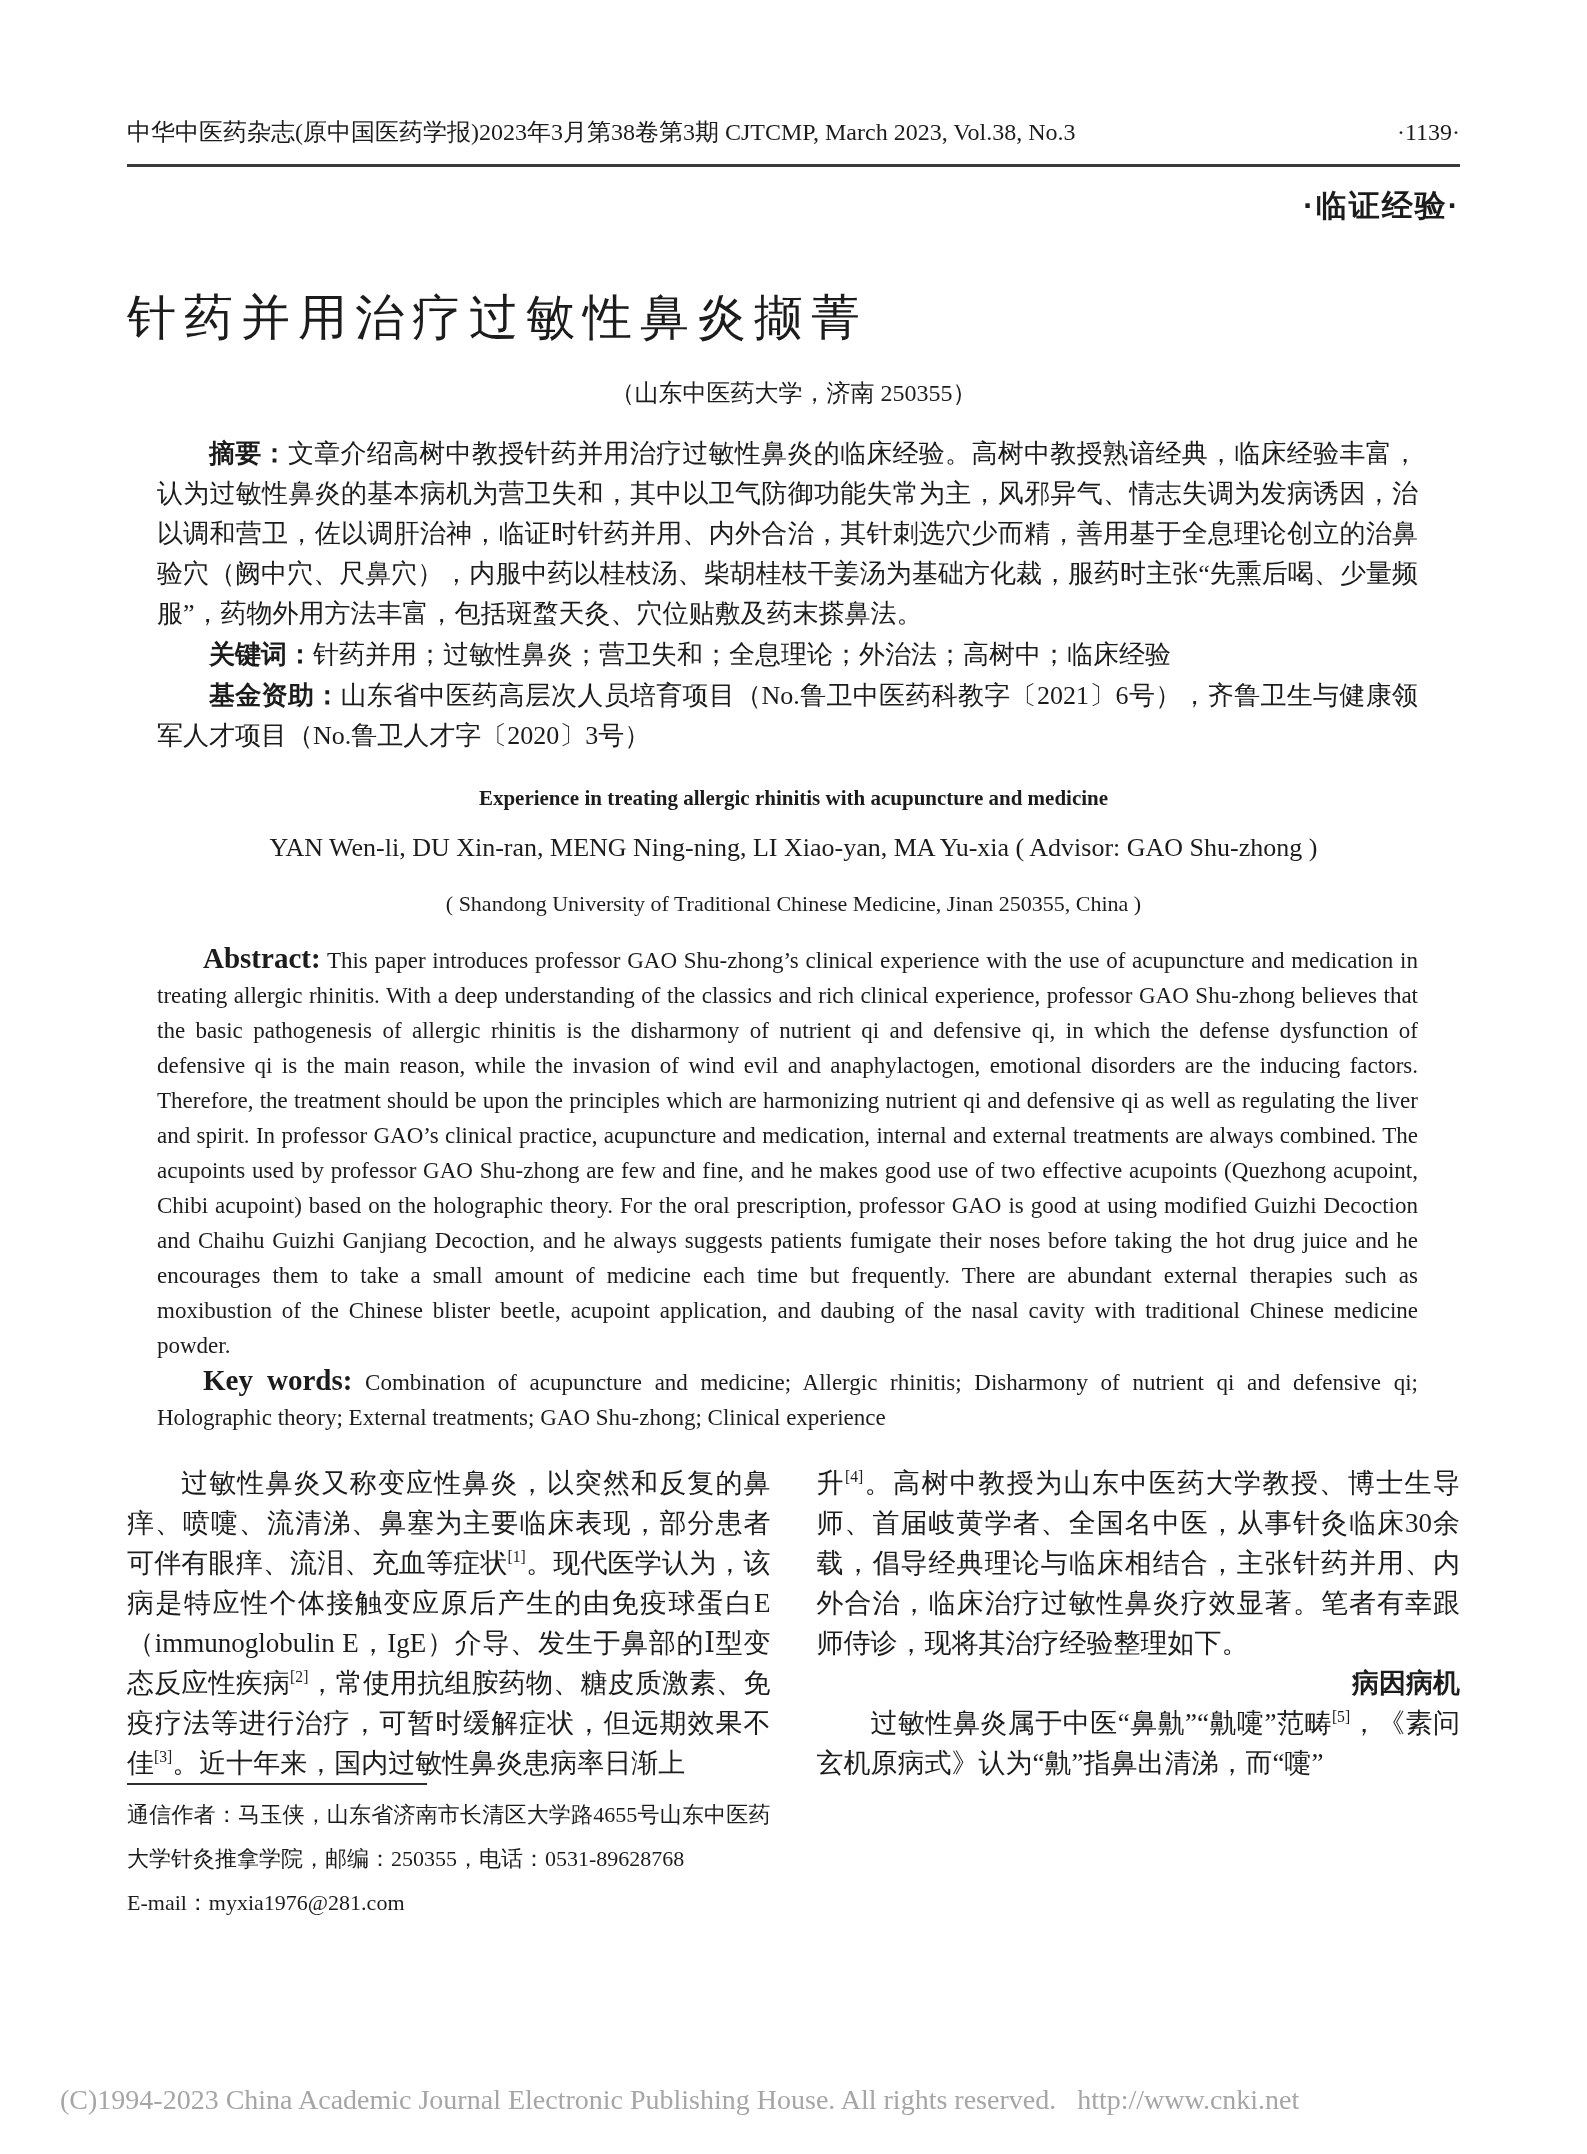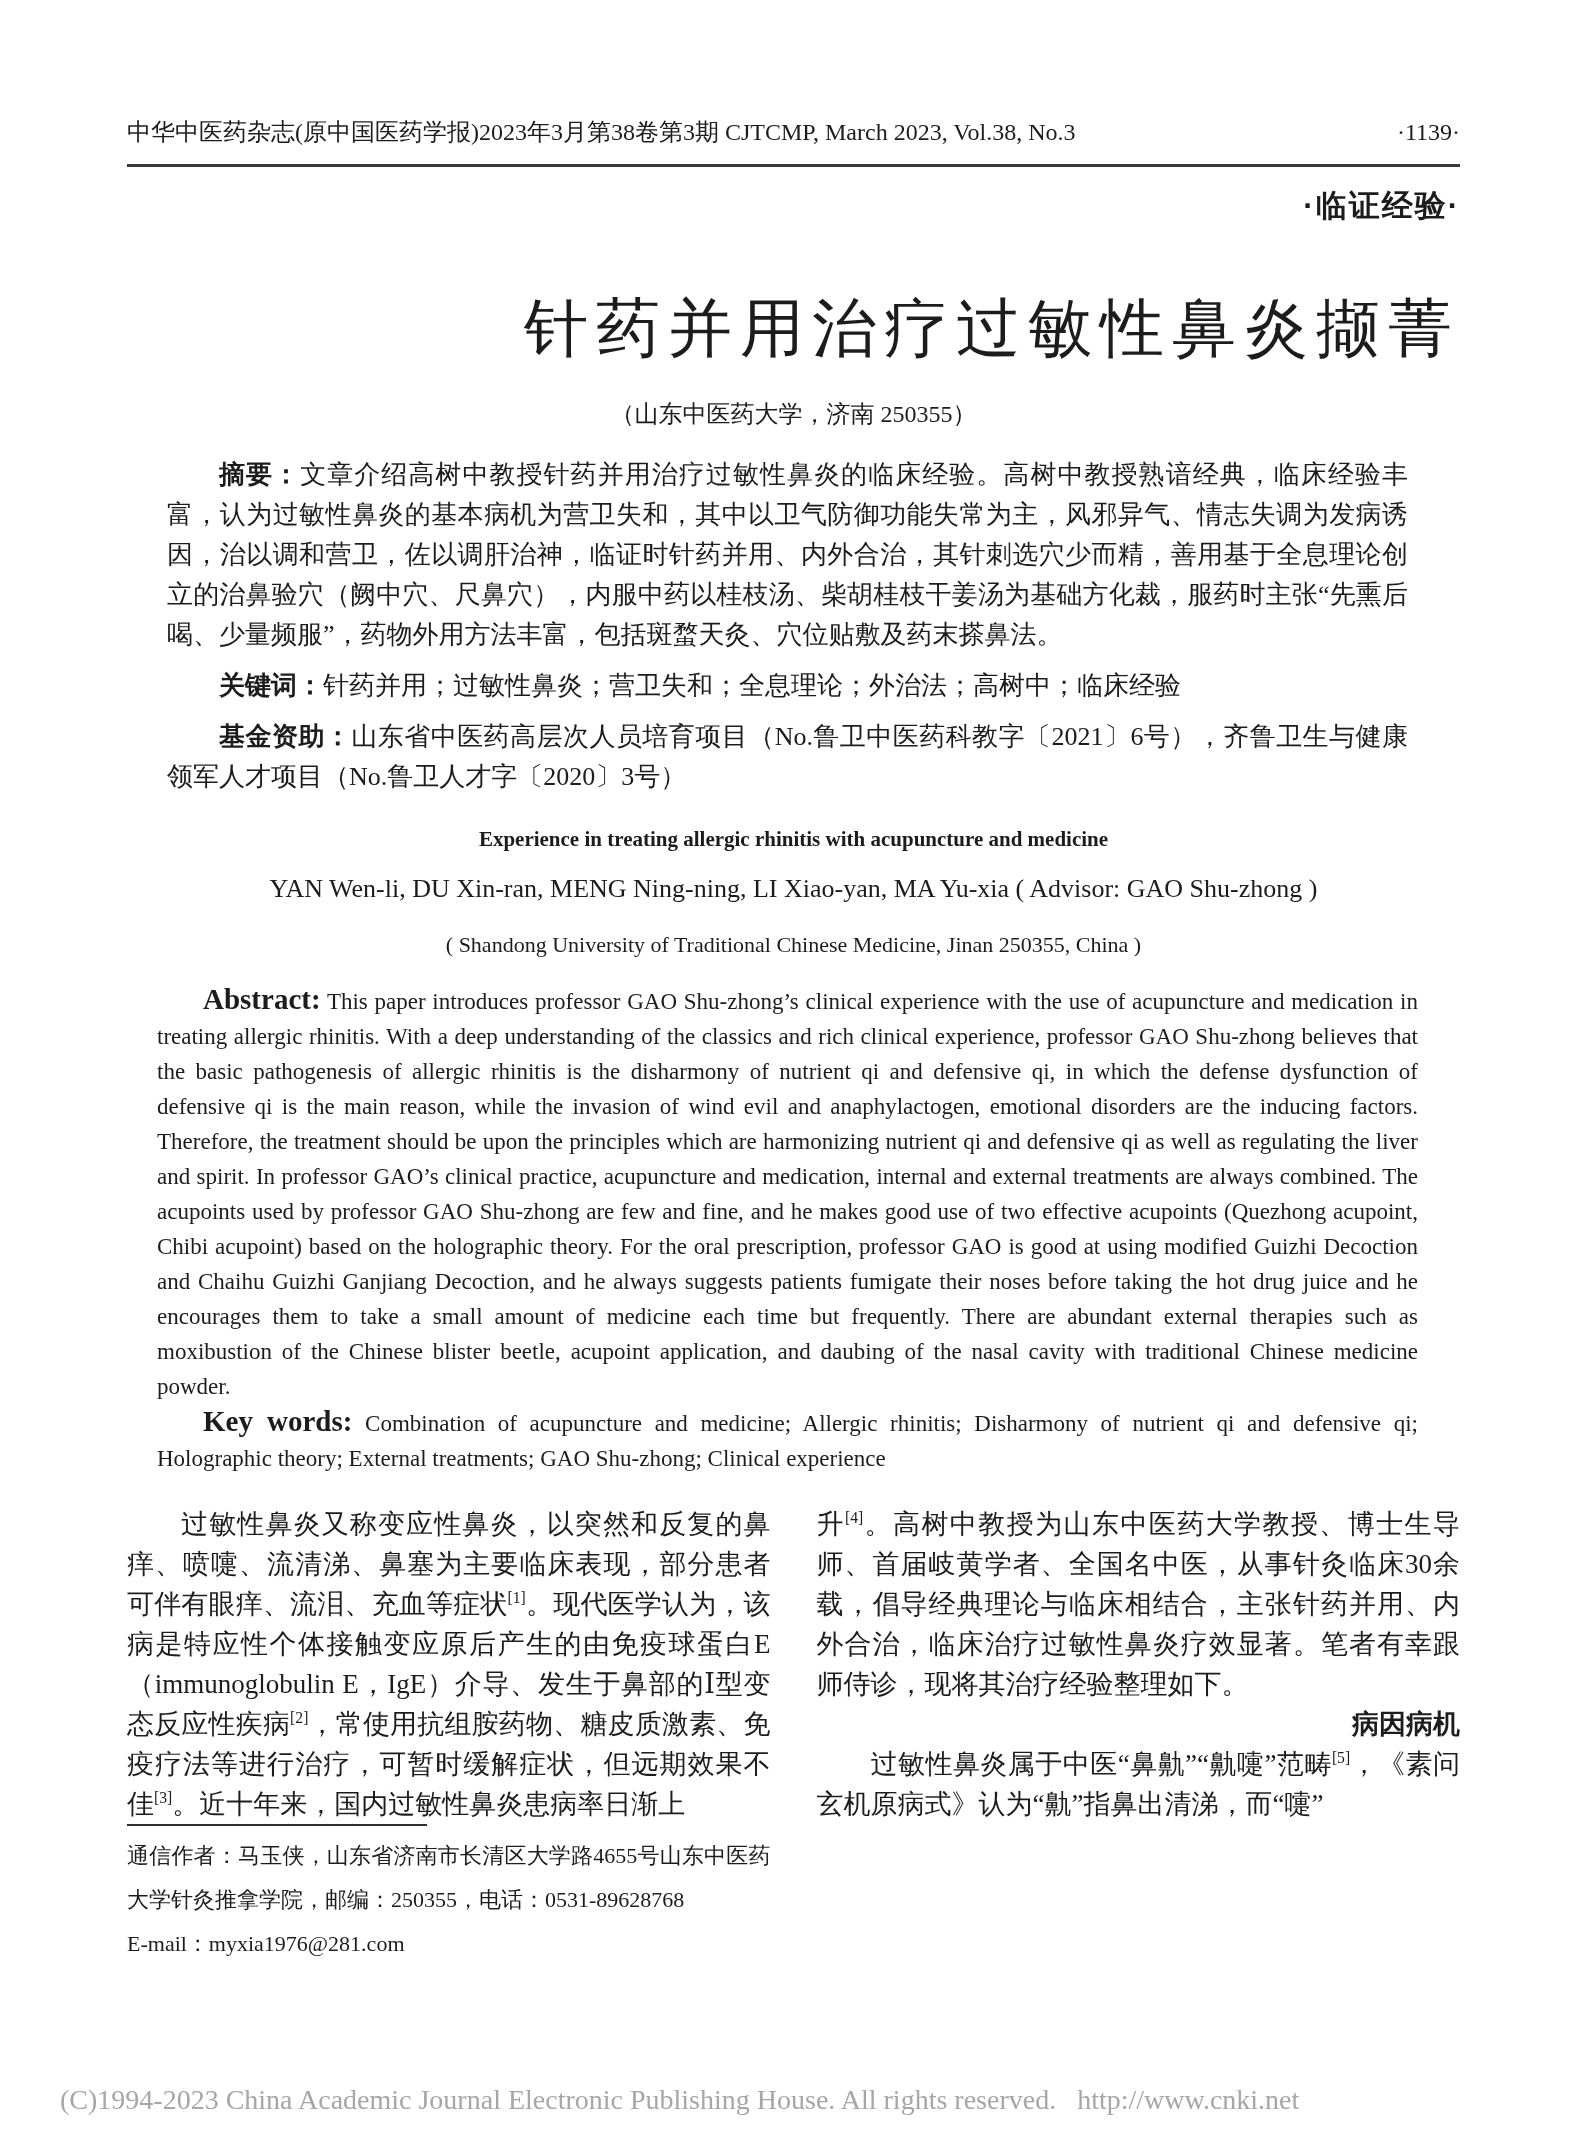--- a/index.html
+++ b/index.html
@@ -26,36 +26,36 @@
   }
   .section-label {
     text-align: right;
     font-family: "Liberation Sans", "DejaVu Sans", sans-serif;
     font-weight: 700;
     font-size: 31px;
     letter-spacing: 2px;
     margin-top: 18px;
   }
   .title-cn {
-    text-align: right;
-    font-size: 64px;
+    text-align: left;
+    font-size: 49px;
     letter-spacing: 8px;
     margin-top: 58px;
     font-weight: 400;
   }
   .authors-cn { text-align: center; font-size: 27px; margin-top: 36px; }
   .affil-cn   { text-align: center; font-size: 24px; margin-top: 26px; }
 
   .meta-block {
     margin: 24px 42px 0 30px;
     font-size: 26px;
     line-height: 40px;
     text-align: justify;
   }
-  .meta-block p { margin: 10px; text-indent: 2em; }
+  .meta-block p { margin: 0; text-indent: 2em; }
   .label-cn {
     font-weight: 700;
     font-family: "Liberation Sans", "DejaVu Sans", sans-serif;
   }
 
   .title-en  { text-align: center; font-weight: 700; font-size: 21px; margin-top: 30px; }
   .authors-en{ text-align: center; font-size: 26px; margin-top: 22px; }
   .affil-en  { text-align: center; font-size: 22px; margin-top: 28px; }
 
   .en-meta {

